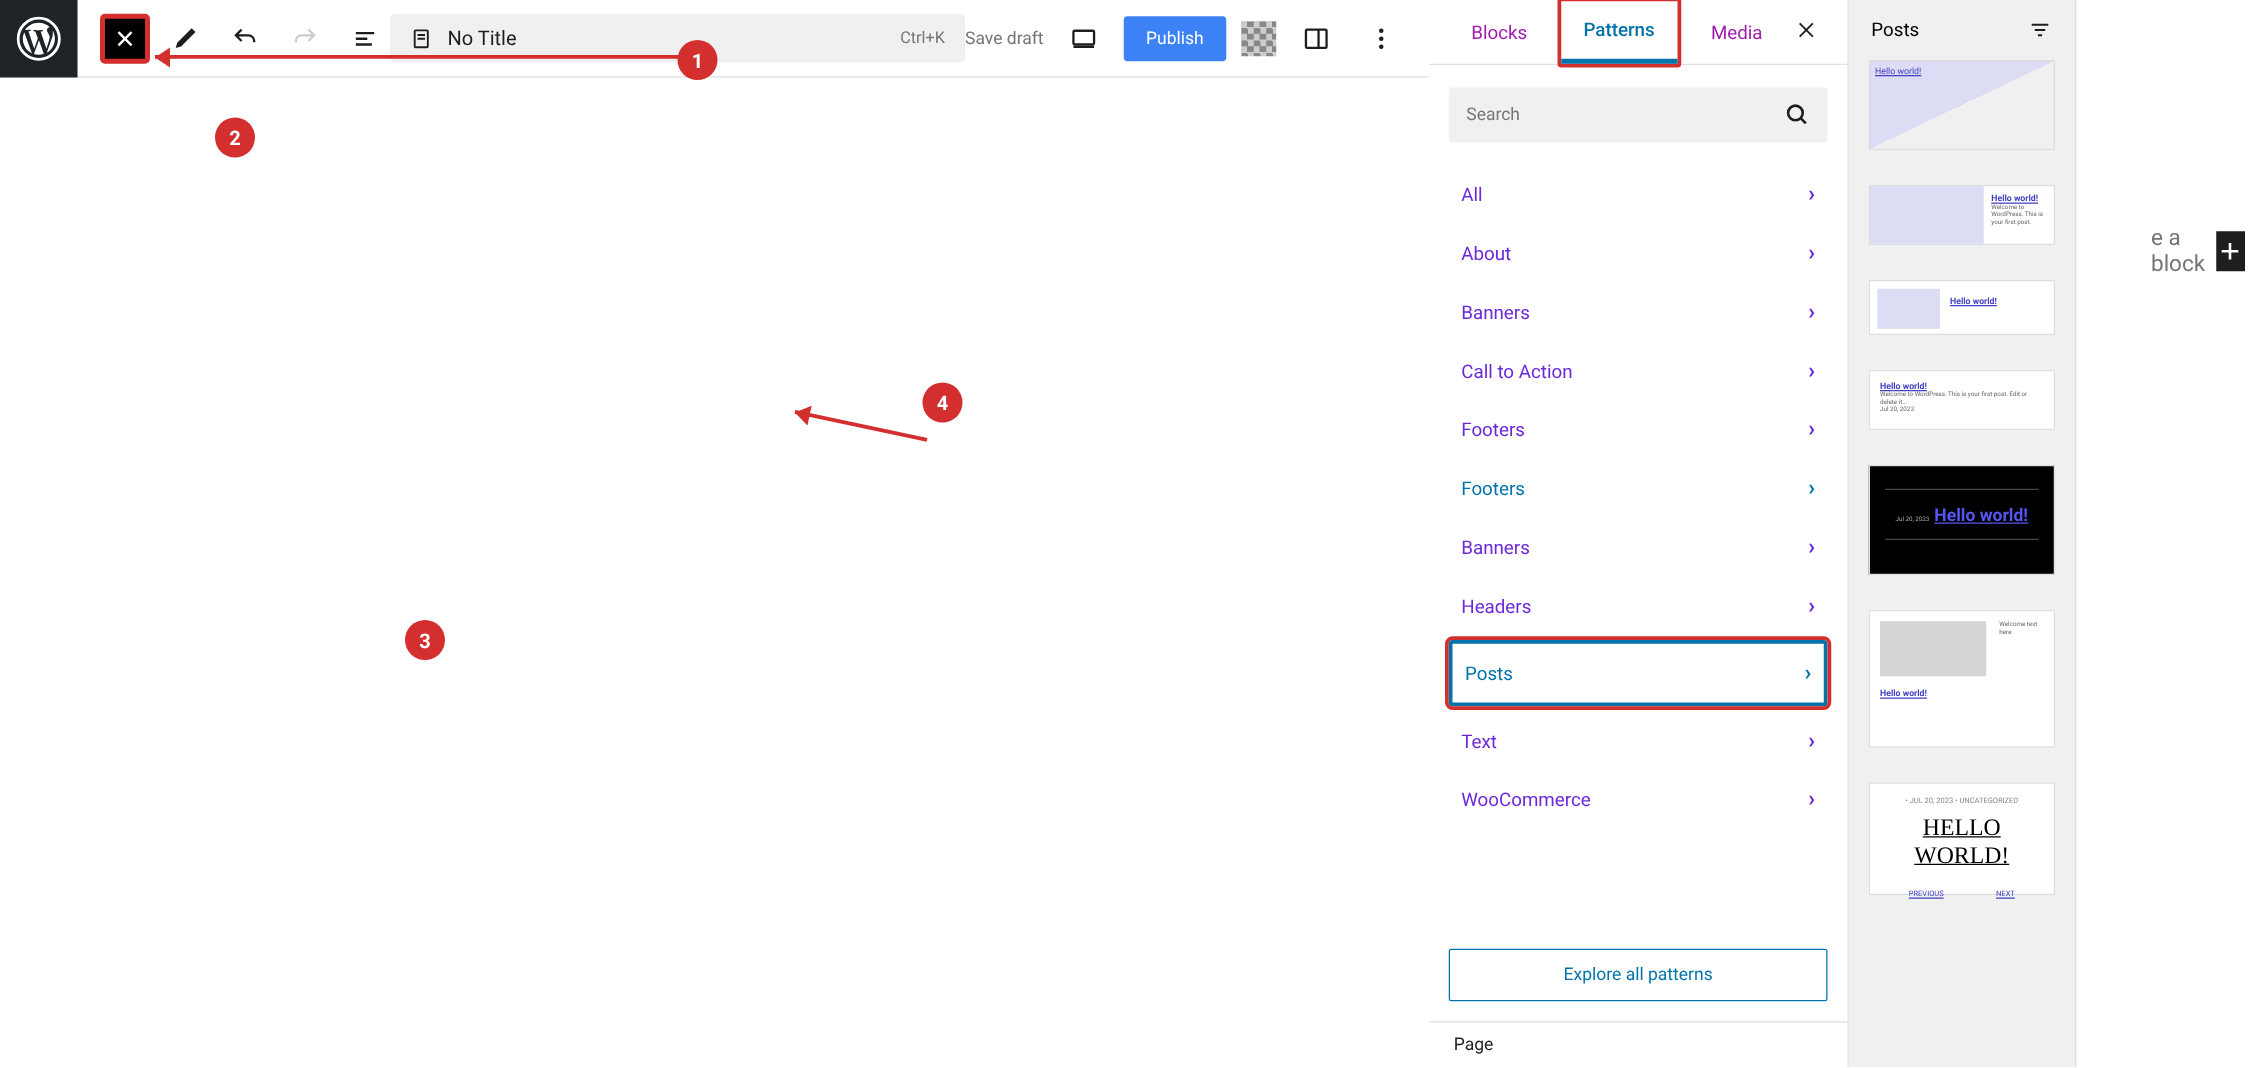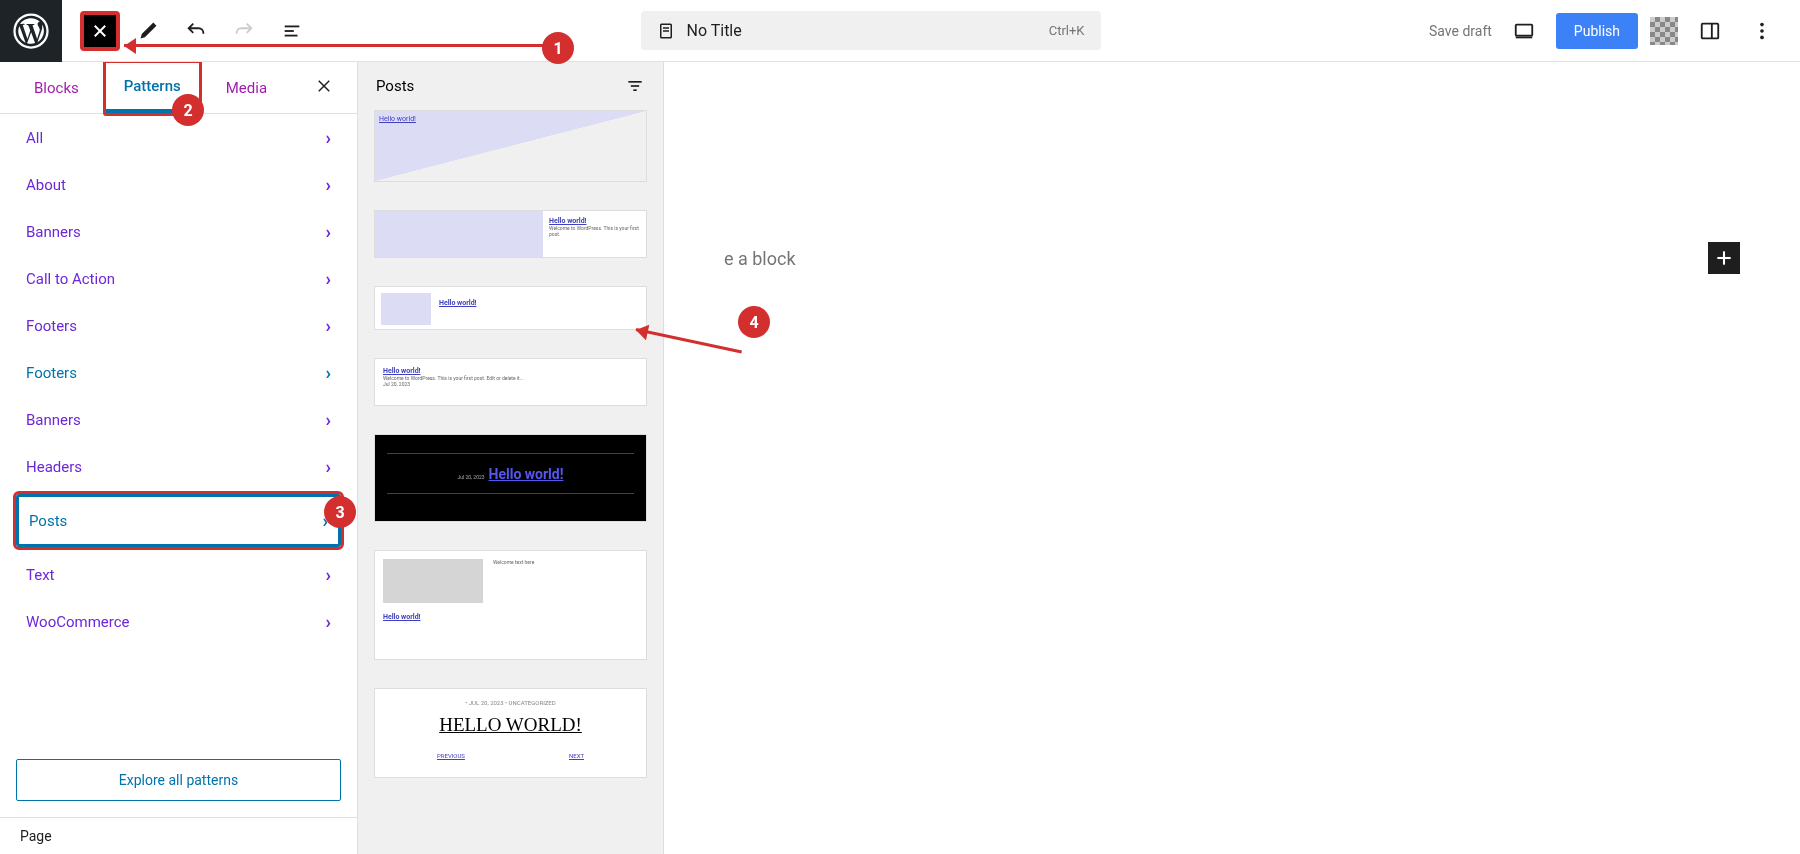--- a/index.html
+++ b/index.html
@@ -1,17 +1,17 @@
 <!DOCTYPE html>
 <html><head>
 <meta charset="utf-8">
 <style>
 *{margin:0;padding:0;box-sizing:border-box;font-family:-apple-system,BlinkMacSystemFont,"Segoe UI",Roboto,sans-serif}
 body{background:#fff;overflow:hidden}
-.app{display:flex;flex-direction:column;height:854px;width:1800px}
+.app{display:flex;height:854px;width:1800px}
 .topbar{height:62px;display:flex;align-items:center;border-bottom:1px solid #e0e0e0}
 .wp-logo{width:62px;height:62px;background:#1d2327;display:flex;align-items:center;justify-content:center}
 .wp-logo svg{width:36px;height:36px}
 .close-btn{width:40px;height:40px;background:#000;display:flex;align-items:center;justify-content:center;margin-left:18px;position:relative;border:4px solid #d32f2f;border-radius:4px}
 .close-btn svg{width:18px;height:18px}
 .toolbar-left{display:flex;align-items:center;gap:8px;margin-left:8px}
 .toolbar-btn{width:40px;height:40px;display:flex;align-items:center;justify-content:center;cursor:pointer}
 .title-area{flex:1;display:flex;justify-content:center}
 .title-box{background:#f0f0f0;border-radius:4px;padding:10px 16px;display:flex;align-items:center;gap:16px;width:460px;justify-content:space-between}
 .title-left{display:flex;align-items:center;gap:12px;color:#1e1e1e}
@@ -163,20 +163,29 @@
           <div class="tab active">Patterns</div>
         </div>
         <div class="tab">Media</div>
         <div class="close-tabs">
           <svg width="18" height="18" viewBox="0 0 24 24" stroke="#1e1e1e" stroke-width="2">
               <line x1="5" y1="5" x2="19" y2="19"></line>
               <line x1="19" y1="5" x2="5" y2="19"></line>
             </svg>
         </div>
       </div>
+      <div class="search-wrap">
+        <div class="search-box">
+          <input class="search-input" placeholder="Search" style="">
+          <svg width="20" height="20" viewBox="0 0 24 24" fill="none" stroke="#1e1e1e" stroke-width="2.5">
+              <circle cx="10" cy="10" r="7"></circle>
+              <line x1="20" y1="20" x2="15" y2="15"></line>
+            </svg>
+        </div>
+      </div>
       <div class="category-list" id="catlist">
           <div class="category-item">
             <span>All</span>
             <span class="chevron">›</span>
           </div>
           <div class="category-item">
             <span>About</span>
             <span class="chevron">›</span>
           </div>
           <div class="category-item">

